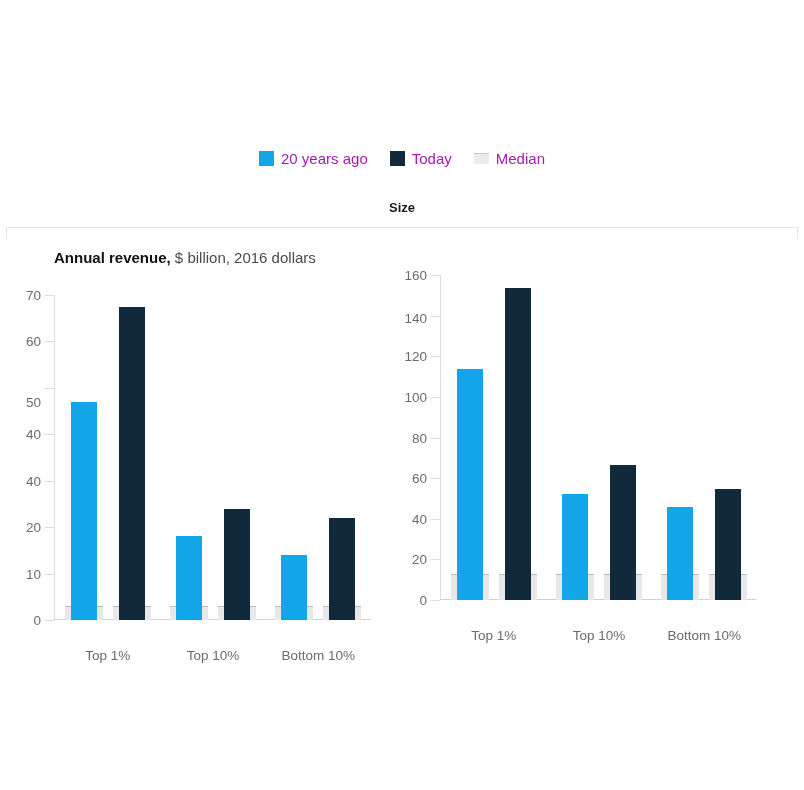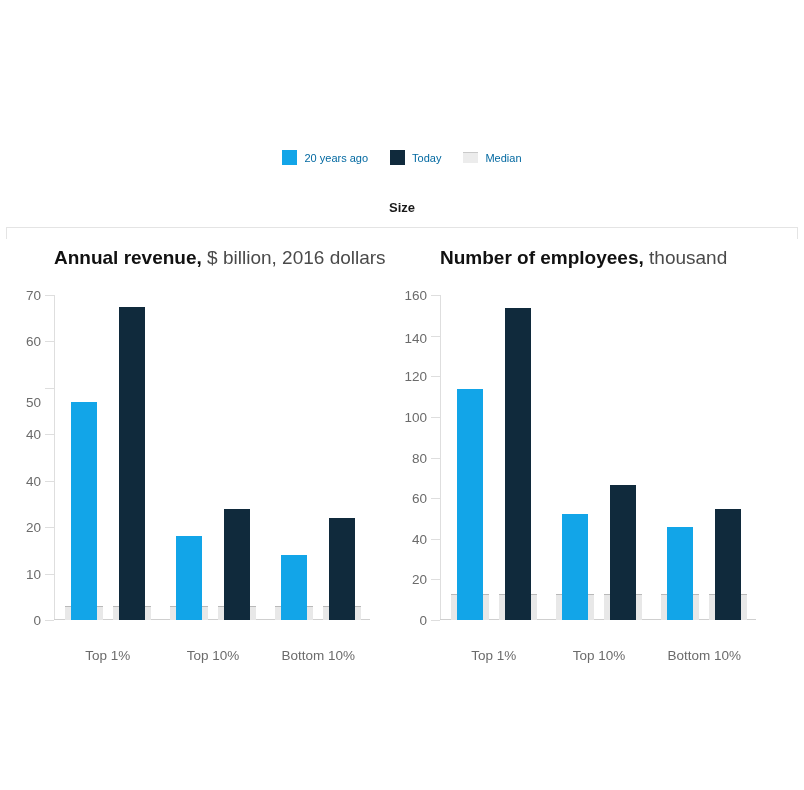--- a/index.html
+++ b/index.html
@@ -33,22 +33,22 @@
   .legend-swatch {
     width: 15px;
     height: 15px;
     flex: 0 0 auto;
   }
   .legend-swatch.median {
     height: 11px;
     border-top: 1px solid #c9c9c9;
   }
   .legend-label {
-    font-size: 11px;
-    color: #0369a1;
+    font-size: 15px;
+    color: #a21caf;
     white-space: nowrap;
   }
 
   
   .section-head {
     position: absolute;
     left: 0;
     top: 200px;
     width: 804px;
     text-align: center;
@@ -73,21 +73,21 @@
     left: 0;
     top: 248px;
     width: 804px;
     display: flex;
   }
   .panel { position: relative; }
   .panel-left  { width: 404px; padding-left: 54px; }
   .panel-right { width: 400px; padding-left: 36px; }
 
   .panel-title {
-    font-size: 19px;
+    font-size: 15px;
     font-weight: normal;
     color: #4a4a4a;
     white-space: nowrap;
     margin: 0 0 0 0;
     height: 20px;
     line-height: 20px;
   }
   .panel-title b { font-weight: bold; color: #111111; }
 
   
@@ -236,23 +236,20 @@
           <div class="tick-label" style="top: 107px;">50</div>
           <div class="tick" style="top: 46.4286px;"></div>
           <div class="tick-label" style="top: 46.4286px;">60</div>
           <div class="tick" style="top: 0px;"></div>
           <div class="tick-label" style="top: 0px;">70</div>
         </div>
     </div>
   </div>
 
   <div class="panel panel-right">
-    <div class="panel-title">
-      <b>Number of employees,</b><span> thousand</span>
-    </div>
     <div class="plot">
       <div class="axis-area" id="axis-1" style="width:316px;">
         <div class="y-axis-line"></div>
         <div class="baseline" style="width:316px;"></div>
         <div class="bars" id="bars-1">
             <div class="group" style="left: 0px; width: 105.333px;">
               <div class="median-band" style="left: 9.66667px; width: 38px; height: 26.4062px; background: rgb(232, 232, 232);"></div>
               <div class="median-band" style="left: 57.6667px; width: 38px; height: 26.4062px; background: rgb(232, 232, 232);"></div>
               <div class="bar" style="left: 15.6667px; width: 26px; height: 230.547px; background: rgb(18, 165, 232);"></div>
               <div class="bar" style="left: 63.6667px; width: 26px; height: 311.797px; background: rgb(16, 42, 60);"></div>

